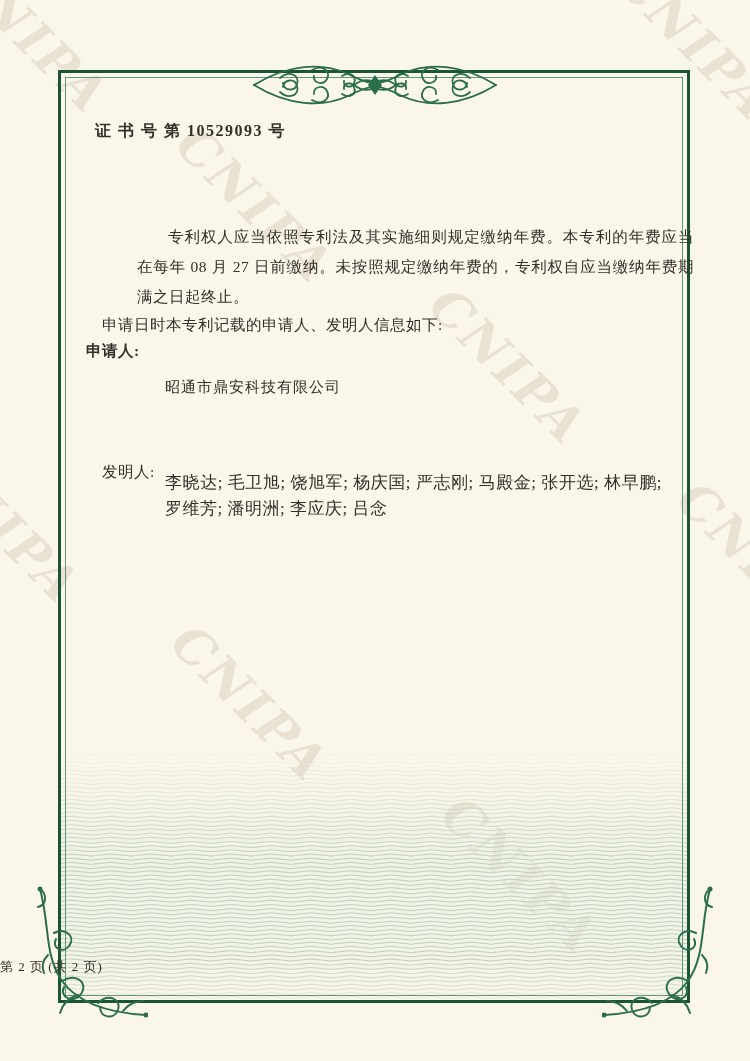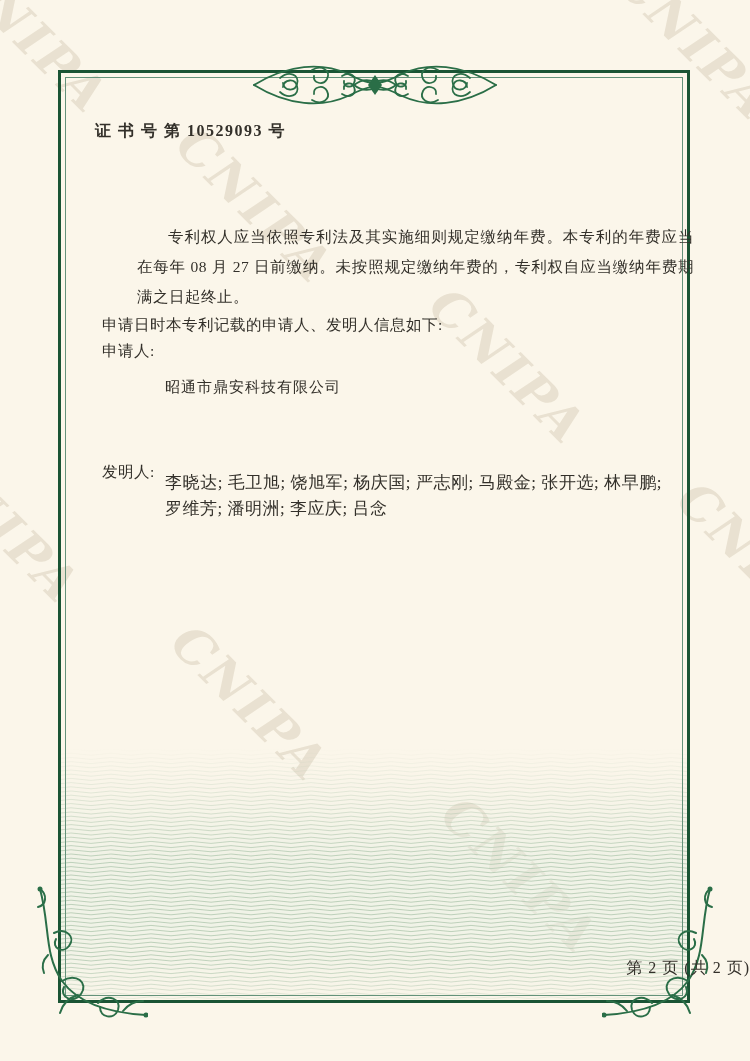--- a/index.html
+++ b/index.html
@@ -47,30 +47,30 @@
   
   .cert-no{left:95px;top:121px;font-size:16px;letter-spacing:1.5px;font-weight:bold;}
   .para{
     left:93px;top:222px;width:557px;
     font-size:15.5px;line-height:30px;text-indent:2em;text-align:justify;
     letter-spacing:0.5px;
     margin-left:44px;
   }
   .intro{left:102px;top:315px;font-size:15.5px;letter-spacing:0.5px;text-align:right;}
   .label-line{font-size:15.5px;letter-spacing:0.5px;}
-  .applicant-label{left:102px;top:341px;}
+  .applicant-label{left:86px;top:341px;font-weight:bold;}
   .applicant-name{left:165px;top:378px;font-size:15px;letter-spacing:1px;}
   .inventor-label{left:102px;top:447px;margin-top:15px;}
   .inventors{
     left:165px;top:470px;width:497px;
     font-size:17px;line-height:26px;letter-spacing:0.5px;text-align:justify;
   }
   .footer-page{
-    left:0;top:958px;width:750px;text-align:right;
-    font-size:16px;letter-spacing:1px;
+    left:0;top:958px;width:750px;text-align:left;
+    font-size:13px;letter-spacing:1px;
   }
 </style>
 </head>
 <body>
 
 <span class="wm" style="left:30px;top:35px">CNIPA</span>
 <span class="wm" style="left:695px;top:42px">CNIPA</span>
 <span class="wm" style="left:255px;top:205px">CNIPA</span>
 <span class="wm" style="left:508px;top:366px">CNIPA</span>
 <span class="wm" style="left:2px;top:525px">CNIPA</span>

